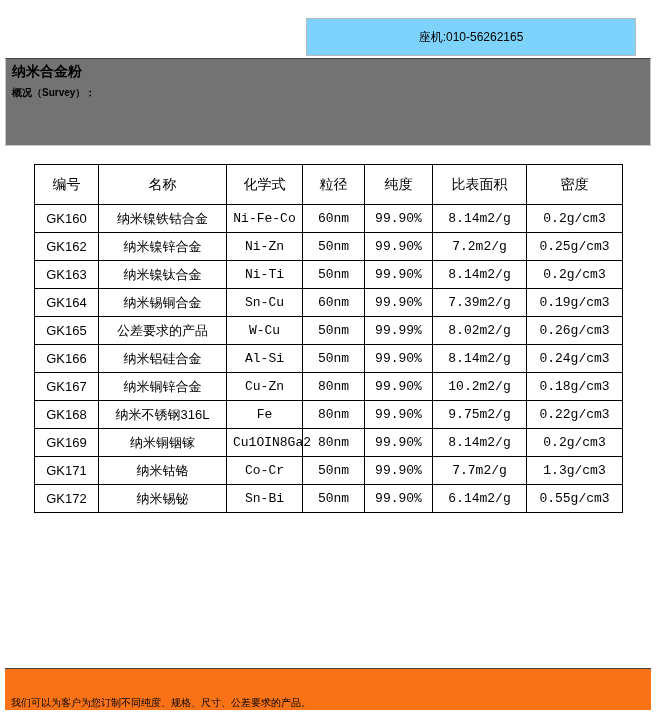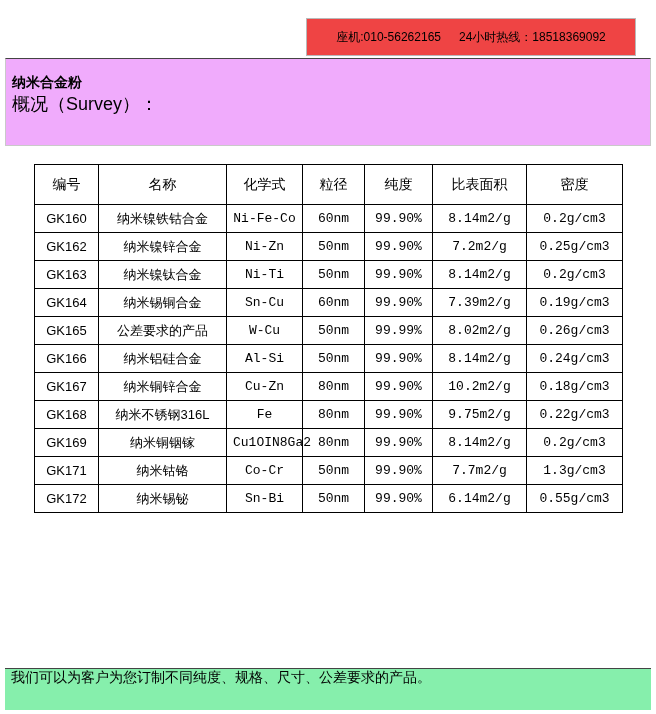--- a/index.html
+++ b/index.html
@@ -29,46 +29,47 @@
     width: 330px;
     height: 38px;
     border: 1px solid #b9b9b9;
     box-sizing: border-box;
     display: flex;
     align-items: center;
     justify-content: center;
     gap: 18px;
     font-size: 12px;
     color: #000;
-    background: #ef4444;
+    background: #7dd3fc;
+    flex-direction: column;
   }
   .contact-bar span { white-space: nowrap; }
 
   
   .header-block {
     position: absolute;
     left: 5px;
     top: 58px;
     width: 646px;
     height: 88px;
     border: 1px solid #c9c9c9;
     border-top: 1px solid #444;
     box-sizing: border-box;
-    background: #f0abfc;
-    padding: 13px 6px 0 6px;
+    background: #737373;
+    padding: 2px 6px 0 6px;
   }
   .header-title {
     font-size: 14px;
     font-weight: bold;
     line-height: 20px;
     margin-bottom: 2px;
   }
   .header-sub {
-    font-size: 18px;
-    font-weight: normal;
+    font-size: 10px;
+    font-weight: bold;
     line-height: 20px;
   }
 
   
   .table-wrap {
     position: absolute;
     left: 34px;
     top: 164px;
     width: 588px;
   }
@@ -109,34 +110,33 @@
   
   .footer-bar {
     position: absolute;
     left: 5px;
     top: 668px;
     width: 646px;
     height: 42px;
     border-top: 1px solid #444;
     box-sizing: border-box;
     display: flex;
-    align-items: flex-start;
+    align-items: flex-end;
     padding-left: 6px;
-    font-size: 14px;
-    background: #86efac;
+    font-size: 10px;
+    background: #f97316;
   }
 </style>
 </head>
 <body>
 
 <div class="page">
 
   <div class="contact-bar">
     <span>座机:010-56262165</span>
-    <span>24小时热线：18518369092</span>
   </div>
 
   <div class="header-block">
     <div class="header-title">纳米合金粉</div>
     <div class="header-sub">概况（Survey）：</div>
   </div>
 
   <div class="table-wrap">
     <table class="spec">
       <thead>

